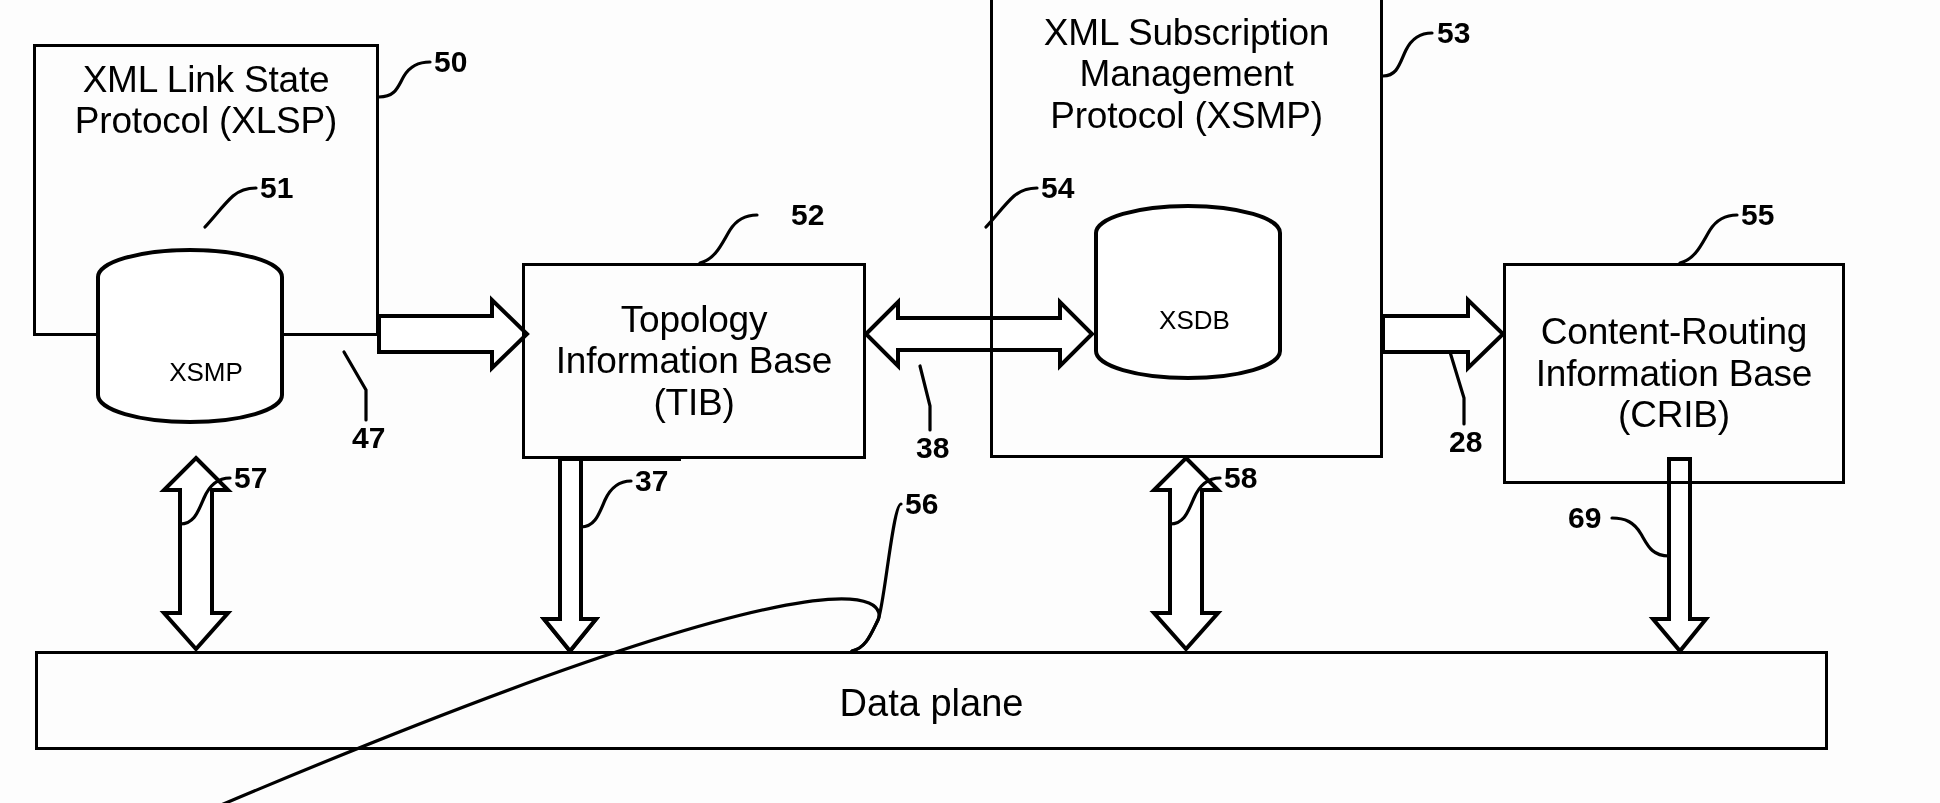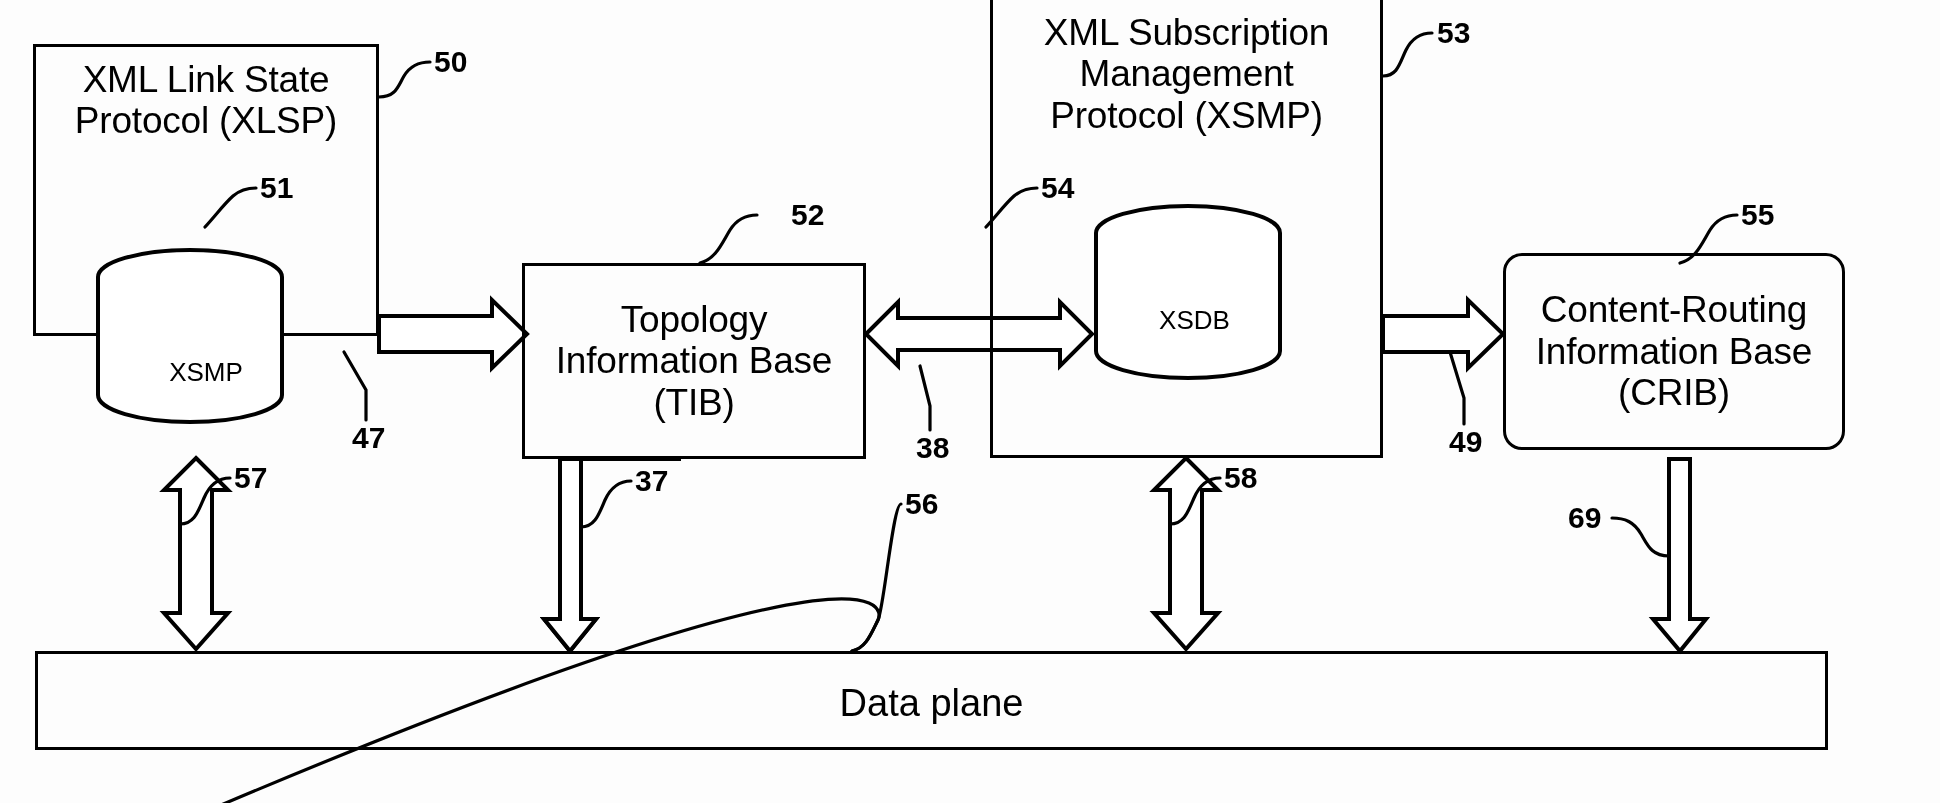--- a/index.html
+++ b/index.html
@@ -159,39 +159,39 @@
     <div class="box-label">XML Subscription
 Management
 Protocol (XSMP)</div>
     <svg style="position:absolute; left:95px; top:203px; width:200px; height:180px;" viewBox="0 0 200 180">
       <ellipse cx="100" cy="30" rx="92" ry="27" fill="#ffffff" stroke="#000" stroke-width="4"></ellipse>
       <path d="M 8 30 L 8 148 A 92 27 0 0 0 192 148 L 192 30" fill="#ffffff" stroke="#000" stroke-width="4"></path>
     </svg>
     <div class="cyl-text" style="top:305px;padding-left:8px;">XSDB</div>
   </div>
 
-  <div class="box" style="left:1503px; top:253px; width:342px; height:197px;border-radius:19px;">
+  <div class="box" style="left:1503px; top:263px; width:342px; height:221px;">
     <div class="box-label">Content-Routing
 Information Base
 (CRIB)</div>
   </div>
 
   <div class="box" style="left:35px; top:651px; width:1793px; height:99px;">
     <div class="dataplane-label" style="top:28px;">Data plane</div>
   </div>
 
   <div class="refnum" style="left:434px; top:45px;">50</div>
   <div class="refnum" style="left:260px; top:171px;">51</div>
   <div class="refnum" style="left:791px; top:198px;">52</div>
   <div class="refnum" style="left:1437px; top:16px;">53</div>
   <div class="refnum" style="left:1041px; top:171px;">54</div>
   <div class="refnum" style="left:1741px; top:198px;">55</div>
   <div class="refnum" style="left:905px; top:487px;">56</div>
 
   <div class="refnum" style="left:352px; top:421px;">47</div>
   <div class="refnum" style="left:916px; top:431px;">38</div>
-  <div class="refnum" style="left:1449px; top:425px;">49</div>
+  <div class="refnum" style="left:1449px; top:425px;">28</div>
   <div class="refnum" style="left:234px; top:461px;">57</div>
   <div class="refnum" style="left:635px; top:464px;text-align:center;">37</div>
   <div class="refnum" style="left:1224px; top:461px;">58</div>
   <div class="refnum" style="left:1568px; top:501px;">69</div>
 
 </div>
 
 </body></html>

